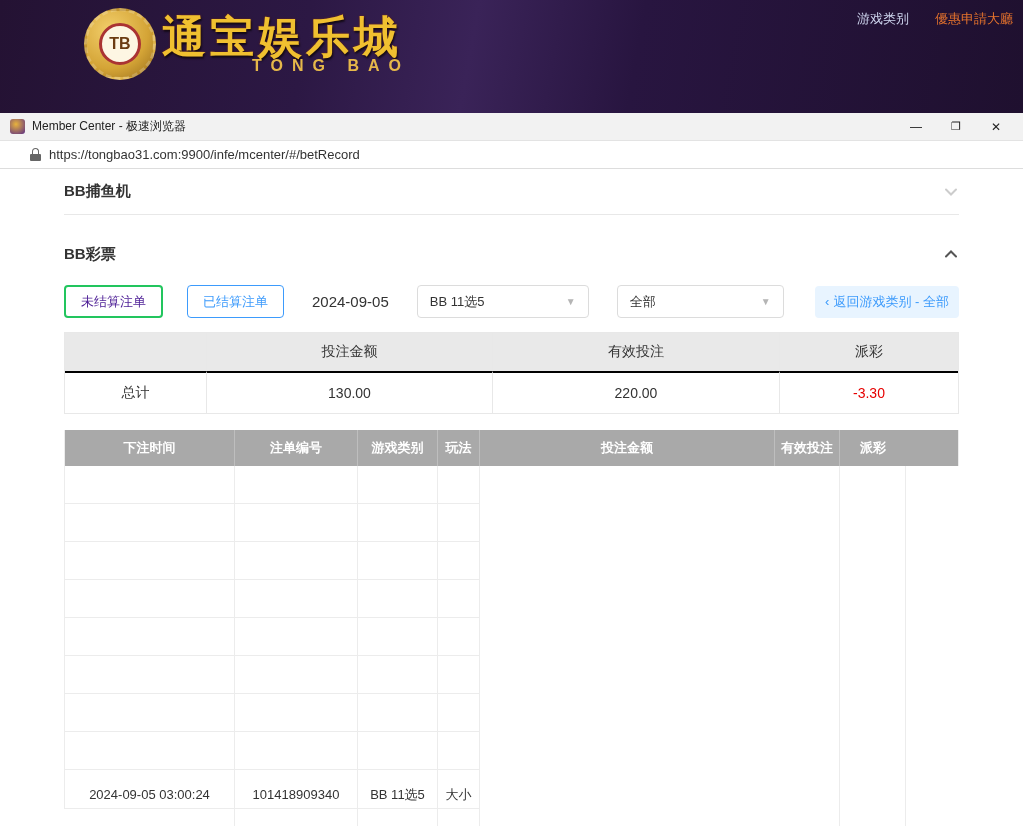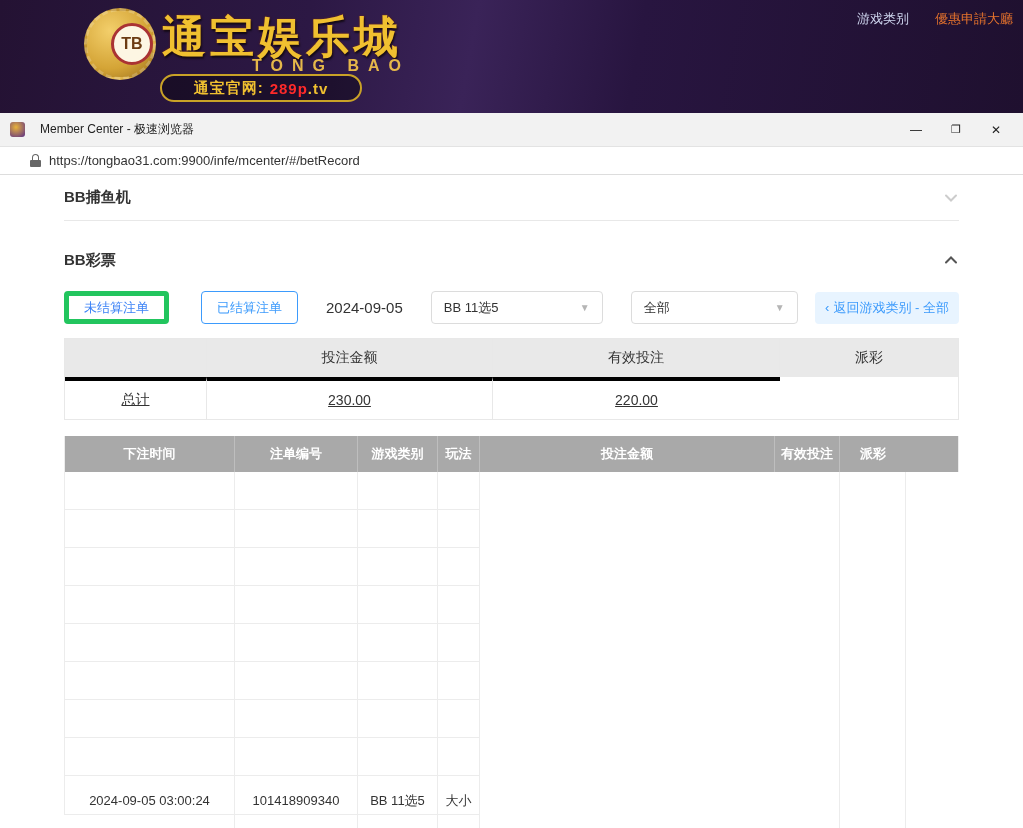--- a/index.html
+++ b/index.html
@@ -3,42 +3,42 @@
 <meta charset="utf-8">
 <style>
   * { margin:0; padding:0; box-sizing:border-box; }
   html,body { width:1023px; height:828px; overflow:hidden; font-family:"Liberation Sans","DejaVu Sans",sans-serif; background:#fff; }
 
   
   .banner { position:relative; width:1023px; height:113px;
     background:linear-gradient(100deg,#241233 0%,#2c1844 30%,#3a2358 46%,#281540 62%,#1f102f 100%); }
   .chip { position:absolute; left:84px; top:8px; width:72px; height:72px; border-radius:50%;
     background:radial-gradient(circle at 35% 30%,#f3cf6b,#d4a436 60%,#9a6f1d);
-    border:3px dashed #fff3; display:flex; align-items:center; justify-content:flex-end; }
+    border:3px dashed #fff3; display:flex; align-items:center; justify-content:center; }
   .chip-inner { width:42px; height:42px; border-radius:50%; background:#fdf6e3; border:3px solid #a univ3;
     border:3px solid #a33; display:flex; align-items:center; justify-content:center;
     font-weight:bold; font-size:16px; color:#6b3b12; }
   .logo-title { position:absolute; left:162px; top:8px; font-family:"DejaVu Serif","Liberation Serif",serif;
     font-size:44px; font-weight:bold; color:#f0c030; letter-spacing:4px;
     text-shadow:1px 2px 2px #000a, 0 0 2px #7c2d12; }
   .logo-sub { position:absolute; left:252px; top:57px; color:#e6b84a; font-size:16px; letter-spacing:9px; font-weight:bold; }
   .official { position:absolute; left:160px; top:74px; width:202px; height:28px; border:2px solid #c9a227;
     border-radius:16px; background:rgba(0,0,0,.35); display:flex; align-items:center; justify-content:center;
     font-size:15px; font-weight:bold; color:#f0c030; letter-spacing:1px; }
   .official .num { color:#ff2a2a; margin-left:6px; }
   .official .tld { color:#f0c030; }
   .top-links { position:absolute; top:10px; right:10px; display:flex; gap:26px; font-size:13px; }
   .link-line { color:#cfd6ef; cursor:pointer; }
   .link-promo { color:#e8742c; cursor:pointer; }
   .slogan { position:absolute; top:63px; right:10px; font-family:"DejaVu Serif","Liberation Serif",serif;
     font-style:italic; font-size:27px; font-weight:bold; color:#d9a93e; letter-spacing:7px;
     text-shadow:1px 1px 2px #000; }
 
   
-  .titlebar { width:1023px; height:34px; background:#f2f2f2; display:flex; align-items:center; padding:0 10px; border-bottom:1px solid #e3e3e3;gap:8px; }
+  .titlebar { width:1023px; height:28px; background:#f2f2f2; display:flex; align-items:center; padding:0 10px; border-bottom:1px solid #e3e3e3; }
   .app-icon { width:15px; height:15px; border-radius:3px; background:radial-gradient(circle at 40% 35%,#e8b33c,#5b2d86); margin-right:7px; }
   .titlebar-text { font-size:12px; color:#222; flex:1; }
   .win-controls { display:flex; align-items:center; gap:6px; }
   .win-btn { width:34px; height:26px; display:flex; align-items:center; justify-content:center; font-size:12px; color:#222; cursor:pointer; }
   .win-max { font-size:11px; }
   .addressbar { width:1023px; height:28px; background:#fff; border-bottom:1px solid #ddd; display:flex; align-items:center; padding:0 30px; }
   .lock-icon { width:11px; height:13px; position:relative; margin-right:8px; }
   .lock-icon .shackle { position:absolute; top:0; left:2px; width:7px; height:7px; border:1.5px solid #666; border-bottom:none; border-radius:4px 4px 0 0; }
   .lock-icon .body { position:absolute; bottom:0; left:0; width:11px; height:7px; background:#666; border-radius:1px; }
   .url { font-size:13px; color:#333; }
@@ -46,37 +46,37 @@
   
   .content { width:1023px; height:657px; background:#fff; padding:0 64px; overflow:hidden; }
   .section-row { display:flex; align-items:center; justify-content:space-between;text-align:right; }
   .section-fish { height:46px; border-bottom:1px solid #e8e8e8; }
   .section-lottery { height:50px; margin-top:14px; }
   .section-title { font-size:15px; font-weight:bold; color:#333; }
   .chev { width:16px; height:16px; cursor:pointer; }
 
   .filters { display:flex; align-items:center; margin:6px 0 14px 0; }
   .btn { height:33px; padding:0 15px; border-radius:4px; background:#fff; font-size:13px; display:flex; align-items:center; cursor:pointer; }
-  .btn-unsettled { border:5px solid #22c55e; color:#3b82f6; margin-right:32px; }
+  .btn-unsettled { border:2px solid #22c55e; color:#4c1d95; margin-right:24px; }
   .btn-settled { border:1px solid #3d9bfc; color:#3d9bfc; margin-right:28px; }
   .date-text { font-size:15px; color:#333; margin-right:28px; }
   .select { height:33px; border:1px solid #dcdcdc; border-radius:4px; display:flex; align-items:center; justify-content:space-between; padding:0 12px; font-size:13px; color:#333; cursor:pointer; background:#fff; }
   .select-game { width:172px; margin-right:28px; }
   .select-type { width:167px; }
   .caret { color:#b5b5b5; font-size:10px; margin-left:10px; }
   .back-link { margin-left:auto; background:#e8f4ff; color:#3d9bfc; font-size:13px; padding:7px 10px; border-radius:4px; cursor:pointer; display:flex; align-items:center; gap:4px; }
 
   
   .summary { width:895px; border:1px solid #e8e8e8; margin-bottom:16px; }
   .summary .srow { display:grid; grid-template-columns:142px 286px 287px 178px; }
   .summary .shead { background:#e9e9e9; height:38px; }
   .summary .sbody { background:#fff; height:42px; }
   .summary .scell { display:flex; align-items:center; justify-content:center; font-size:14px; color:#333; border-right:1px solid #e8e8e8; }
   .summary .scell:last-child { border-right:none; }
-  .summary .sbody .scell { border-top:4px solid #000000;text-decoration:underline; }
+  .summary .sbody .scell { border-top:2px solid #000000; }
 
   
   .records { width:895px; border:1px solid #ececec; border-top:none;margin-top:7px; }
   .thead, .trow { display:grid; grid-template-columns:170px 123px 80px 42px 295px 65px 66px 52px; }
   .thead { background:#a9a9a9; height:36px; }
   .thead .hcell { display:flex; align-items:center; justify-content:center; color:#fff; font-size:13px; font-weight:bold; border-right:1px solid rgba(255,255,255,.25); }
   .thead .hcell:last-child { border-right:none; }
   .trow { height:38px; border-bottom:1px solid #ececec; }
   .trow:last-child { border-bottom:none; }
   .tcell { display:flex; align-items:center; justify-content:center; font-size:13px; color:#333; border-right:1px solid #ececec; white-space:nowrap; }
@@ -87,25 +87,20 @@
 </style>
 </head>
 <body>
 
 <div class="banner">
   <div class="chip">
     <div class="chip-inner">TB</div>
   </div>
   <div class="logo-title">通宝娱乐城</div>
   <div class="logo-sub">TONG BAO</div>
-  <div class="official">
-    <span>通宝官网:</span>
-    <span class="num">289p</span>
-    <span class="tld">.tv</span>
-  </div>
   <div class="top-links">
     <span class="link-line">游戏类别</span>
     <span class="link-promo">優惠申請大廳</span>
   </div>
 </div>
 
 <div class="titlebar">
   <div class="app-icon"></div>
   <div class="titlebar-text">Member Center - 极速浏览器</div>
   <div class="win-controls">
@@ -159,22 +154,23 @@
 
   <div class="summary">
     <div class="srow shead">
       <div class="scell"></div>
       <div class="scell">投注金额</div>
       <div class="scell">有效投注</div>
       <div class="scell">派彩</div>
     </div>
     <div class="srow sbody">
       <div class="scell">总计</div>
-      <div class="scell">230.00</div>
+      <div class="scell">130.00</div>
       <div class="scell">220.00</div>
+      <div class="scell red">-3.30</div>
     </div>
   </div>
 
   <div class="records">
     <div class="thead">
       <div class="hcell">下注时间</div>
       <div class="hcell">注单编号</div>
       <div class="hcell">游戏类别</div>
       <div class="hcell">玩法</div>
       <div class="hcell">投注金额</div>

